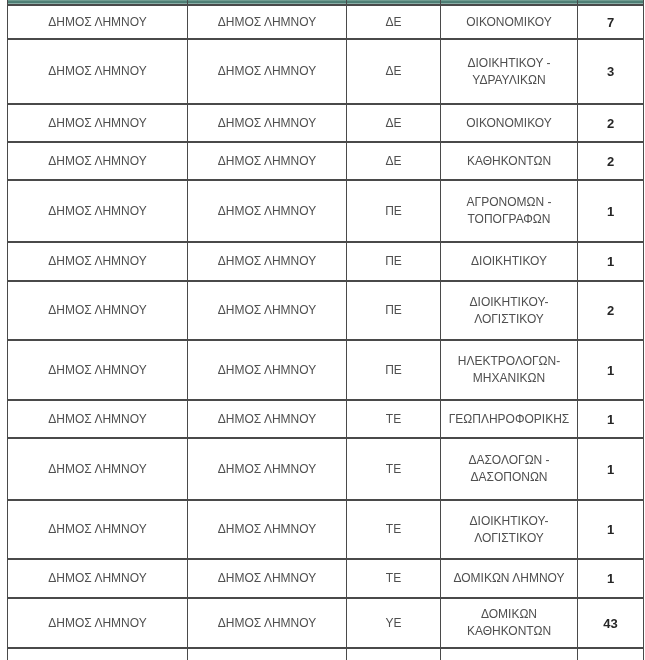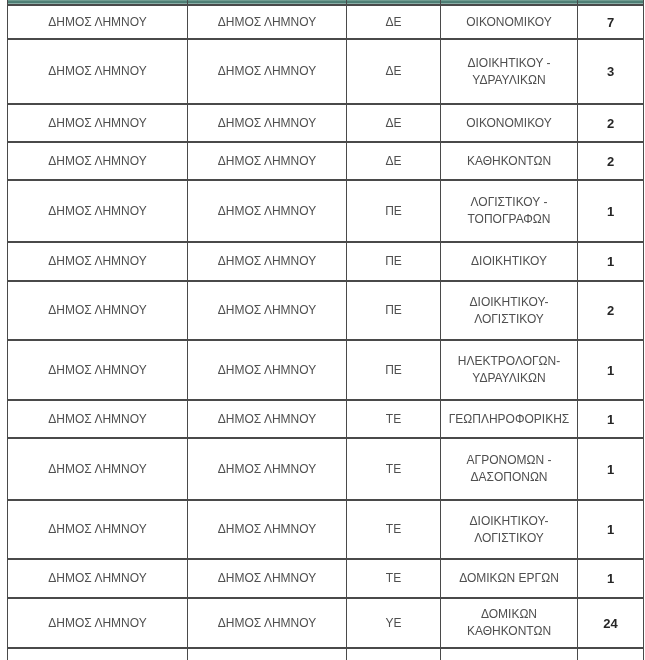--- a/index.html
+++ b/index.html
@@ -90,78 +90,78 @@
         <td>ΔΗΜΟΣ ΛΗΜΝΟΥ</td>
         <td>ΔΗΜΟΣ ΛΗΜΝΟΥ</td>
         <td>ΔΕ</td>
         <td>ΚΑΘΗΚΟΝΤΩΝ</td>
         <td class="count">2</td>
       </tr>
       <tr style="height: 62px;">
         <td>ΔΗΜΟΣ ΛΗΜΝΟΥ</td>
         <td>ΔΗΜΟΣ ΛΗΜΝΟΥ</td>
         <td>ΠΕ</td>
-        <td>ΛΟΓΙΣΤΙΚΟΥ - ΤΟΠΟΓΡΑΦΩΝ</td>
+        <td>ΑΓΡΟΝΟΜΩΝ - ΤΟΠΟΓΡΑΦΩΝ</td>
         <td class="count">1</td>
       </tr>
       <tr style="height: 39px;">
         <td>ΔΗΜΟΣ ΛΗΜΝΟΥ</td>
         <td>ΔΗΜΟΣ ΛΗΜΝΟΥ</td>
         <td>ΠΕ</td>
         <td>ΔΙΟΙΚΗΤΙΚΟΥ</td>
         <td class="count">1</td>
       </tr>
       <tr style="height: 59px;">
         <td>ΔΗΜΟΣ ΛΗΜΝΟΥ</td>
         <td>ΔΗΜΟΣ ΛΗΜΝΟΥ</td>
         <td>ΠΕ</td>
         <td>ΔΙΟΙΚΗΤΙΚΟΥ- ΛΟΓΙΣΤΙΚΟΥ</td>
         <td class="count">2</td>
       </tr>
       <tr style="height: 60px;">
         <td>ΔΗΜΟΣ ΛΗΜΝΟΥ</td>
         <td>ΔΗΜΟΣ ΛΗΜΝΟΥ</td>
         <td>ΠΕ</td>
-        <td>ΗΛΕΚΤΡΟΛΟΓΩΝ- ΥΔΡΑΥΛΙΚΩΝ</td>
+        <td>ΗΛΕΚΤΡΟΛΟΓΩΝ- ΜΗΧΑΝΙΚΩΝ</td>
         <td class="count">1</td>
       </tr>
       <tr style="height: 38px;">
         <td>ΔΗΜΟΣ ΛΗΜΝΟΥ</td>
         <td>ΔΗΜΟΣ ΛΗΜΝΟΥ</td>
         <td>ΤΕ</td>
         <td>ΓΕΩΠΛΗΡΟΦΟΡΙΚΗΣ</td>
         <td class="count">1</td>
       </tr>
       <tr style="height: 62px;">
         <td>ΔΗΜΟΣ ΛΗΜΝΟΥ</td>
         <td>ΔΗΜΟΣ ΛΗΜΝΟΥ</td>
         <td>ΤΕ</td>
-        <td>ΑΓΡΟΝΟΜΩΝ - ΔΑΣΟΠΟΝΩΝ</td>
+        <td>ΔΑΣΟΛΟΓΩΝ - ΔΑΣΟΠΟΝΩΝ</td>
         <td class="count">1</td>
       </tr>
       <tr style="height: 59px;">
         <td>ΔΗΜΟΣ ΛΗΜΝΟΥ</td>
         <td>ΔΗΜΟΣ ΛΗΜΝΟΥ</td>
         <td>ΤΕ</td>
         <td>ΔΙΟΙΚΗΤΙΚΟΥ- ΛΟΓΙΣΤΙΚΟΥ</td>
         <td class="count">1</td>
       </tr>
       <tr style="height: 39px;">
         <td>ΔΗΜΟΣ ΛΗΜΝΟΥ</td>
         <td>ΔΗΜΟΣ ΛΗΜΝΟΥ</td>
         <td>ΤΕ</td>
-        <td>ΔΟΜΙΚΩΝ ΕΡΓΩΝ</td>
+        <td>ΔΟΜΙΚΩΝ ΛΗΜΝΟΥ</td>
         <td class="count">1</td>
       </tr>
       <tr style="height: 50px;">
         <td>ΔΗΜΟΣ ΛΗΜΝΟΥ</td>
         <td>ΔΗΜΟΣ ΛΗΜΝΟΥ</td>
         <td>ΥΕ</td>
         <td>ΔΟΜΙΚΩΝ ΚΑΘΗΚΟΝΤΩΝ</td>
-        <td class="count">24</td>
+        <td class="count">43</td>
       </tr>
       <tr style="height: 40px;">
         <td></td>
         <td></td>
         <td></td>
         <td></td>
         <td class="count"></td>
       </tr>
     </tbody>
 </table>

